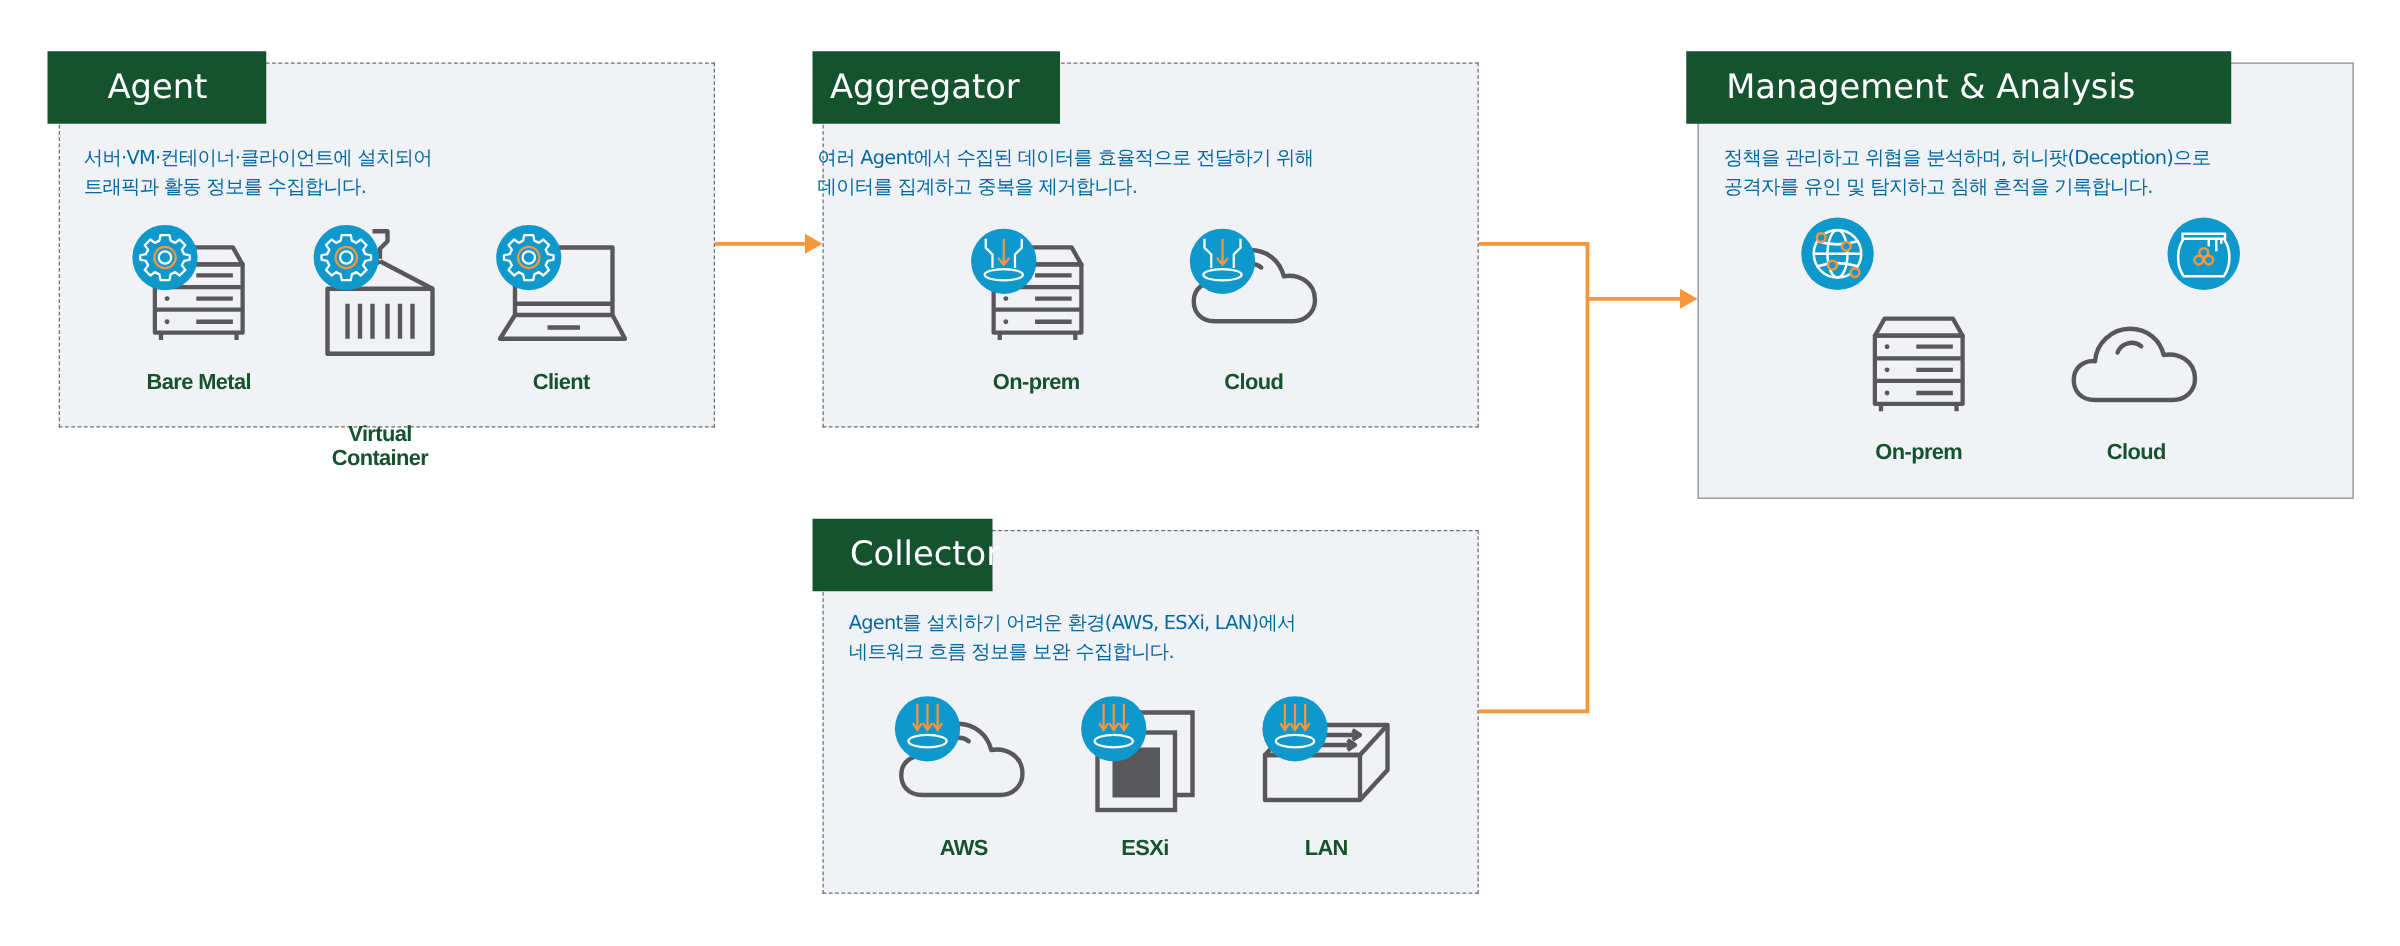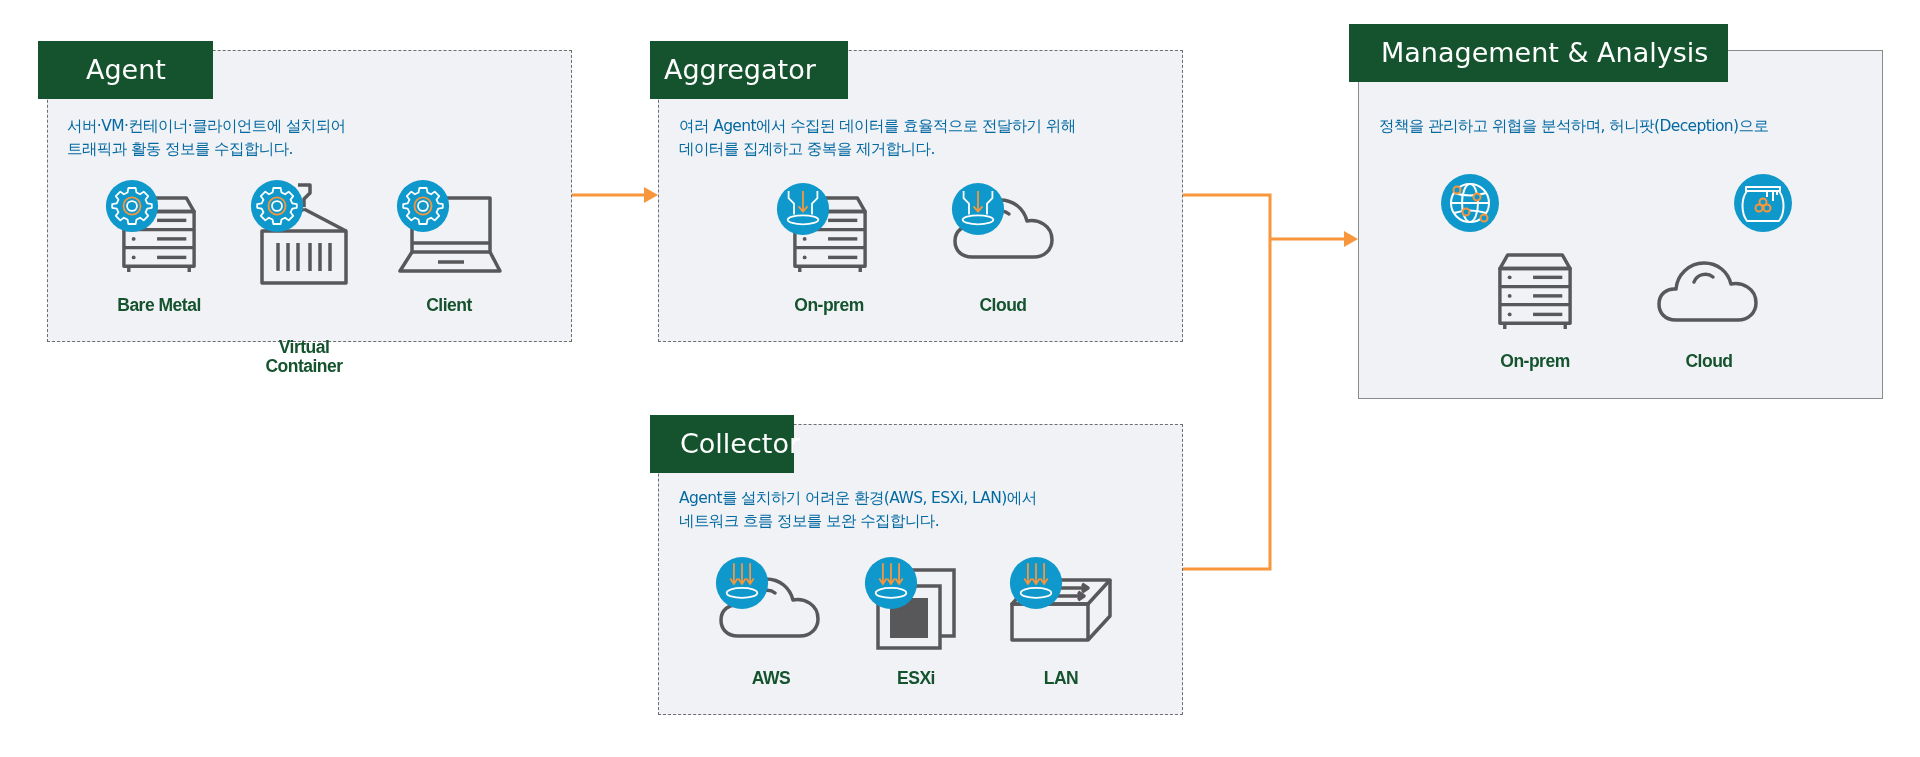--- a/index.html
+++ b/index.html
@@ -137,21 +137,21 @@
 </div>
 <div class="icon" style="left:396px;top:179px;width:54px;height:54px;">
   <svg width="54" height="54">
       <use href="#gear-badge"></use>
     </svg>
 </div>
 <div class="lbl" style="left:449px;top:296px;">Client</div>
 
 <div class="panel dashed" style="left:658px;top:50px;width:525px;height:292px;"></div>
 <div class="hdr" style="left:650px;top:41px;width:198px;padding-left:14px;">Aggregator</div>
-<div class="desc" style="left:679px;top:115px;">
+<div class="desc" style="left:654px;top:115px;">
   <div>여러 Agent에서 수집된 데이터를 효율적으로 전달하기 위해</div>
   <div>데이터를 집계하고 중복을 제거합니다.</div>
 </div>
 
 <div class="icon" style="left:791px;top:194px;width:78px;height:80px;">
   <svg width="78" height="80">
       <use href="#server"></use>
     </svg>
 </div>
 <div class="icon" style="left:776px;top:182px;width:54px;height:54px;">
@@ -220,23 +220,24 @@
   </svg>
 </div>
 <div class="icon" style="left:1009px;top:556px;width:54px;height:54px;">
   <svg width="54" height="54">
       <use href="#collect-badge"></use>
     </svg>
 </div>
 <div class="lbl" style="left:1061px;top:669px;">LAN</div>
 
 <div class="panel solid" style="left:1358px;top:50px;width:525px;height:349px;"></div>
-<div class="hdr" style="left:1349px;top:24px;width:379px;padding-left:32px;">Management &amp; Analysis</div>
+<div class="hdr" style="left:1349px;top:41px;width:436px;padding-left:32px;">Management &amp; Analysis</div>
 <div class="desc" style="left:1379px;top:115px;">
   <div>정책을 관리하고 위협을 분석하며, 허니팟(Deception)으로</div>
+  <div>공격자를 유인 및 탐지하고 침해 흔적을 기록합니다.</div>
 </div>
 
 <div class="icon" style="left:1440px;top:173px;width:60px;height:60px;">
   <svg width="60" height="60" viewBox="0 0 60 60">
     <circle cx="30" cy="30" r="29" fill="#0f98cc"></circle>
     <g fill="none" stroke="#ffffff" stroke-width="2">
       <circle cx="30" cy="30" r="19"></circle>
       <ellipse cx="30" cy="30" rx="8" ry="19"></ellipse>
       <line x1="11" y1="30" x2="49" y2="30"></line>
       <path d="M14 20 Q30 25 46 20 M14 40 Q30 35 46 40"></path>

